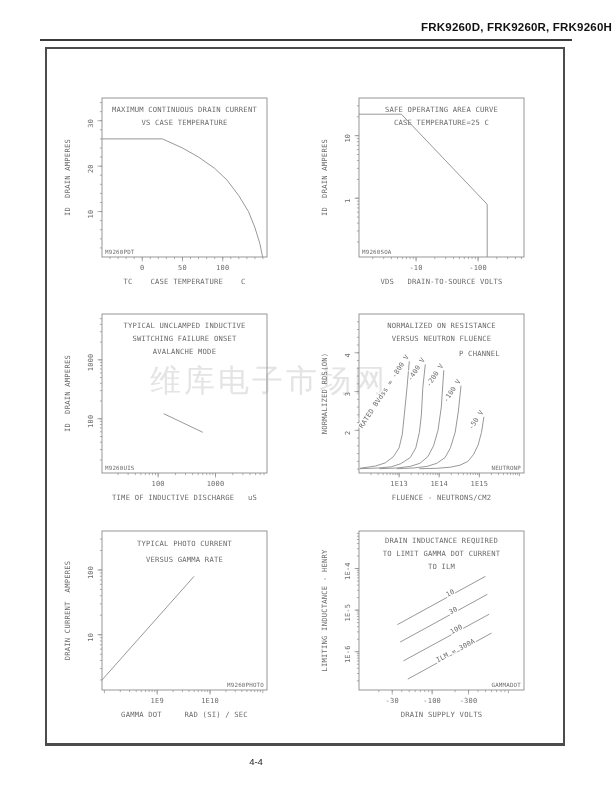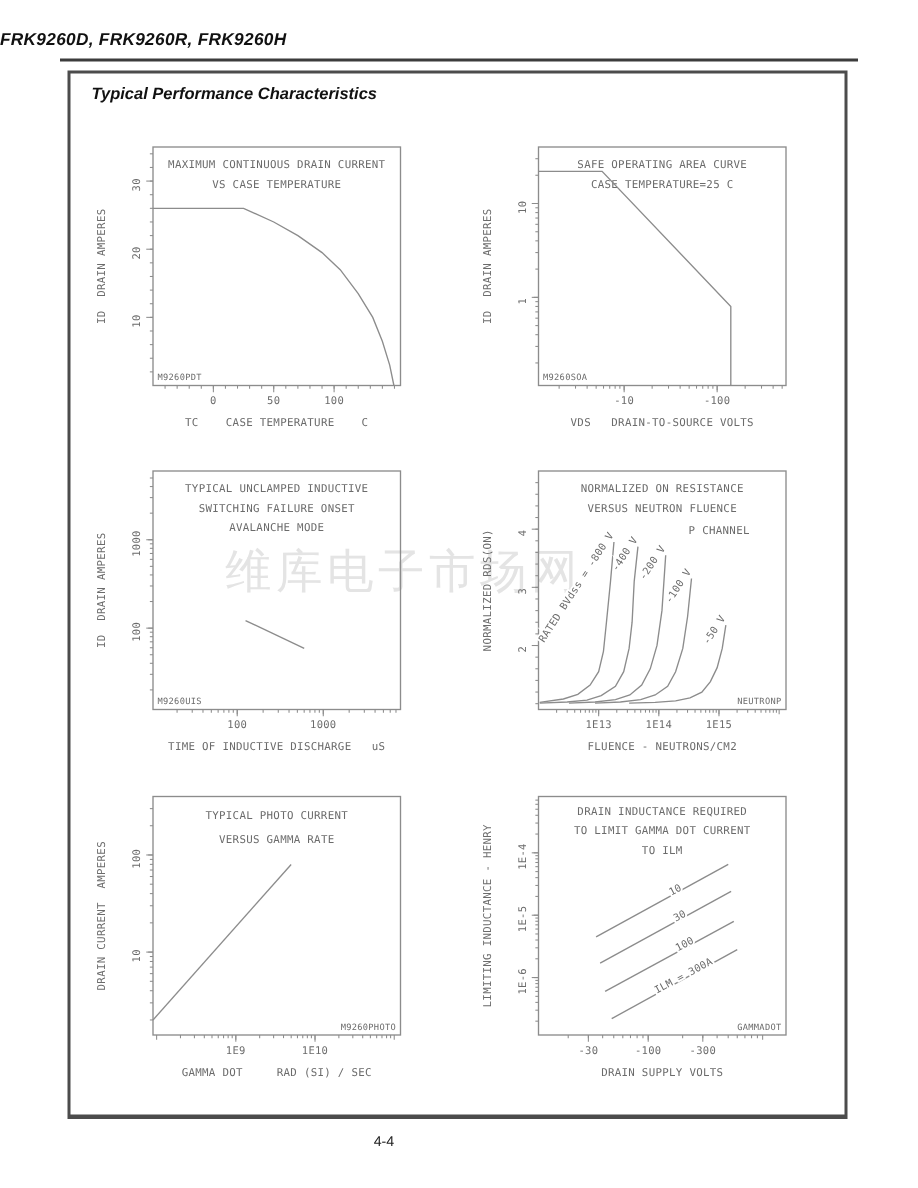--- a/index.html
+++ b/index.html
@@ -1,19 +1,19 @@
 <!DOCTYPE html>
 <html><head>
 <meta charset="utf-8">
 <style>
   html,body{margin:0;padding:0;background:#ffffff;}
   .page{position:relative;width:612px;height:792px;background:#fff;overflow:hidden;
         font-family:"Liberation Sans",sans-serif;}
-  .hdr{position:absolute;left:0;top:21px;width:612px;text-align:left;
-       font-size:11.5px;font-weight:bold;font-style:italic;color:#111;letter-spacing:.2px;}
+  .hdr{position:absolute;left:0;top:21px;width:612px;text-align:right;
+       font-size:11.5px;font-weight:bold;color:#111;letter-spacing:.2px;}
   .hdr-rule{position:absolute;left:40px;top:39px;width:532px;height:2px;background:#3c3c3c;}
   .main-box{position:absolute;left:45px;top:47px;width:516px;height:694px;
             border:2px solid #4c4c4c;border-bottom-width:3px;background:transparent;}
   .section-title{position:absolute;left:61px;top:57px;font-size:11px;font-weight:bold;
                  font-style:italic;color:#111;}
   .watermark{position:absolute;left:150px;top:360px;z-index:1;font-size:31px;
              color:#e4e4e4;letter-spacing:3px;white-space:nowrap;
              font-family:"DejaVu Sans",sans-serif;}
   .chart{position:absolute;width:230px;height:207px;z-index:2;overflow:visible;}
   #c1{left:57px;top:88px}  #c2{left:314px;top:88px}
@@ -24,21 +24,20 @@
   .footer{position:absolute;left:0;top:756px;width:512px;text-align:center;
           font-size:9.5px;color:#222;}
 </style>
 </head>
 <body>
 
 <div class="page">
   <div class="hdr">FRK9260D, FRK9260R, FRK9260H</div>
   <div class="hdr-rule"></div>
   <div class="main-box"></div>
-  <div class="section-title">Typical Performance Characteristics</div>
   <div class="watermark">维库电子市场网</div>
 
   <svg id="c1" class="chart" viewBox="0 0 230 207">
       <g>
         <rect x="45" y="10" width="165" height="159" fill="none" stroke="#8c8c8c" stroke-width="0.9"></rect>
         <line x1="85.2439024390244" y1="169" x2="85.2439024390244" y2="173.5" stroke="#8c8c8c" stroke-width="0.7"></line>
         <text x="85.2439024390244" y="181.5" text-anchor="middle" font-size="7">0</text>
         <line x1="125.48780487804878" y1="169" x2="125.48780487804878" y2="173.5" stroke="#8c8c8c" stroke-width="0.7"></line>
         <text x="125.48780487804878" y="181.5" text-anchor="middle" font-size="7">50</text>
         <line x1="165.7317073170732" y1="169" x2="165.7317073170732" y2="173.5" stroke="#8c8c8c" stroke-width="0.7"></line>

